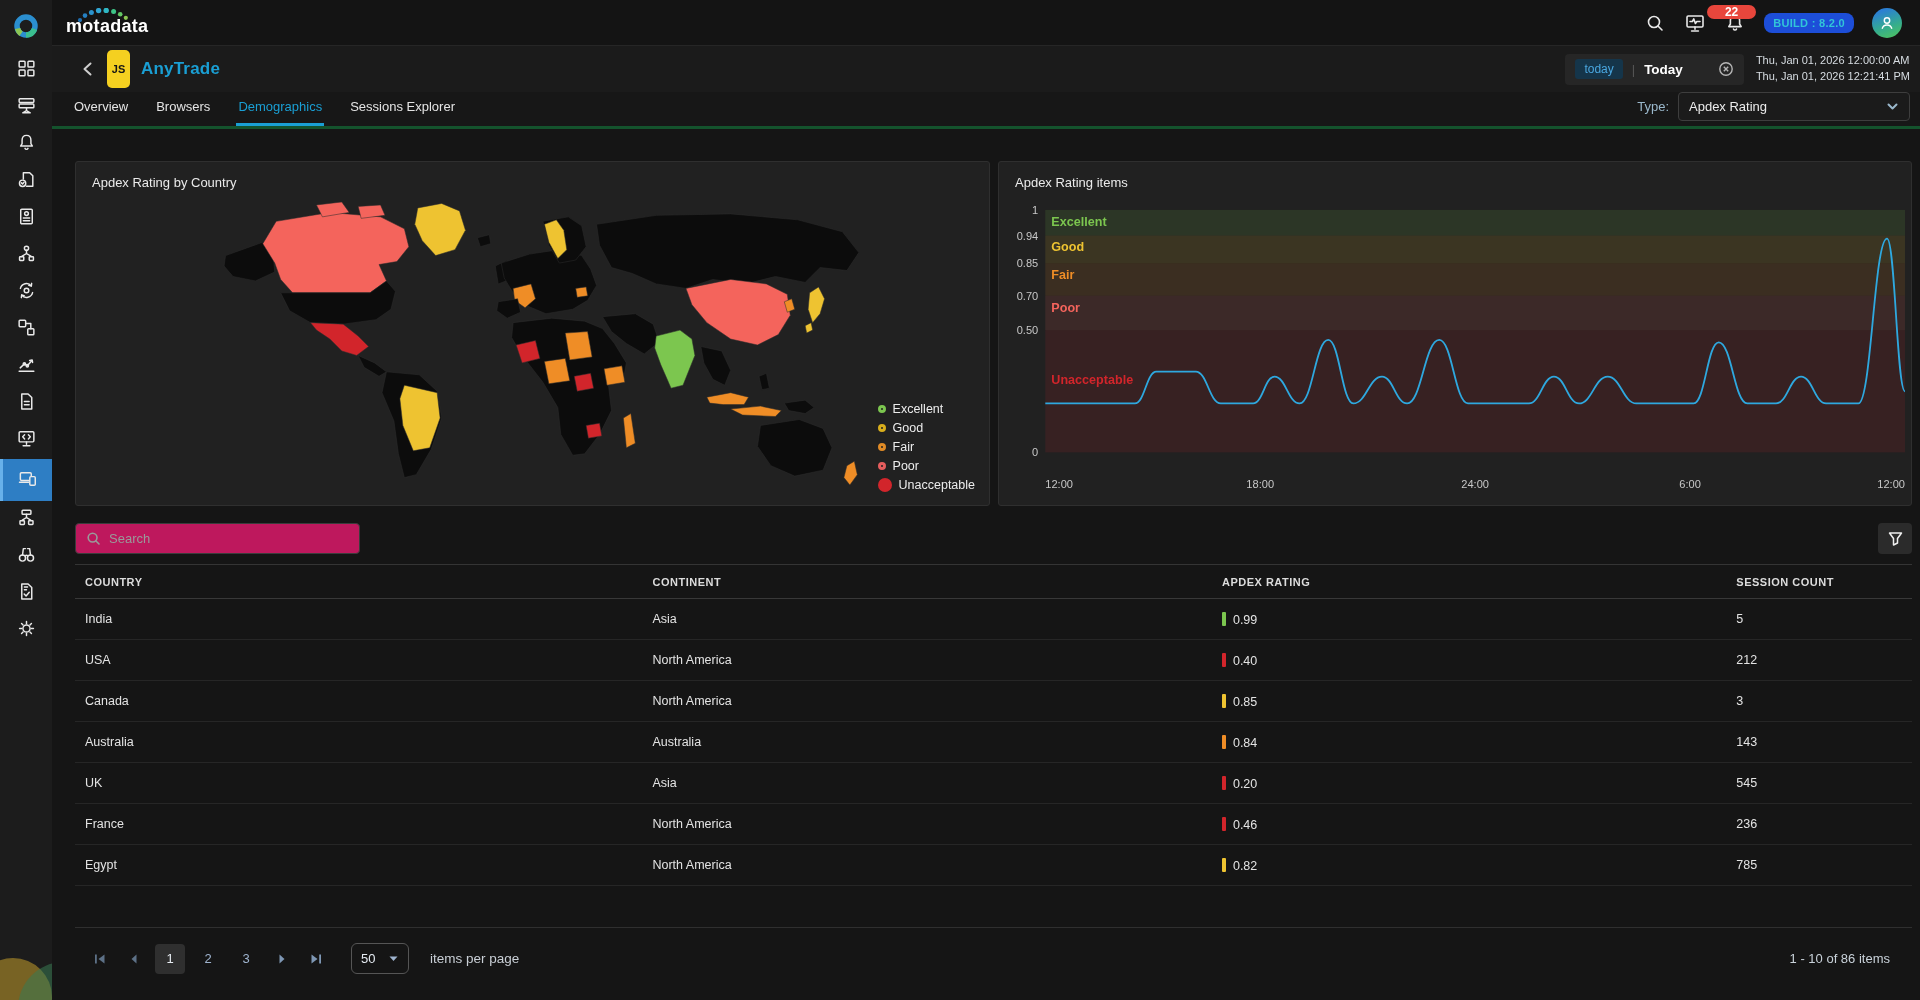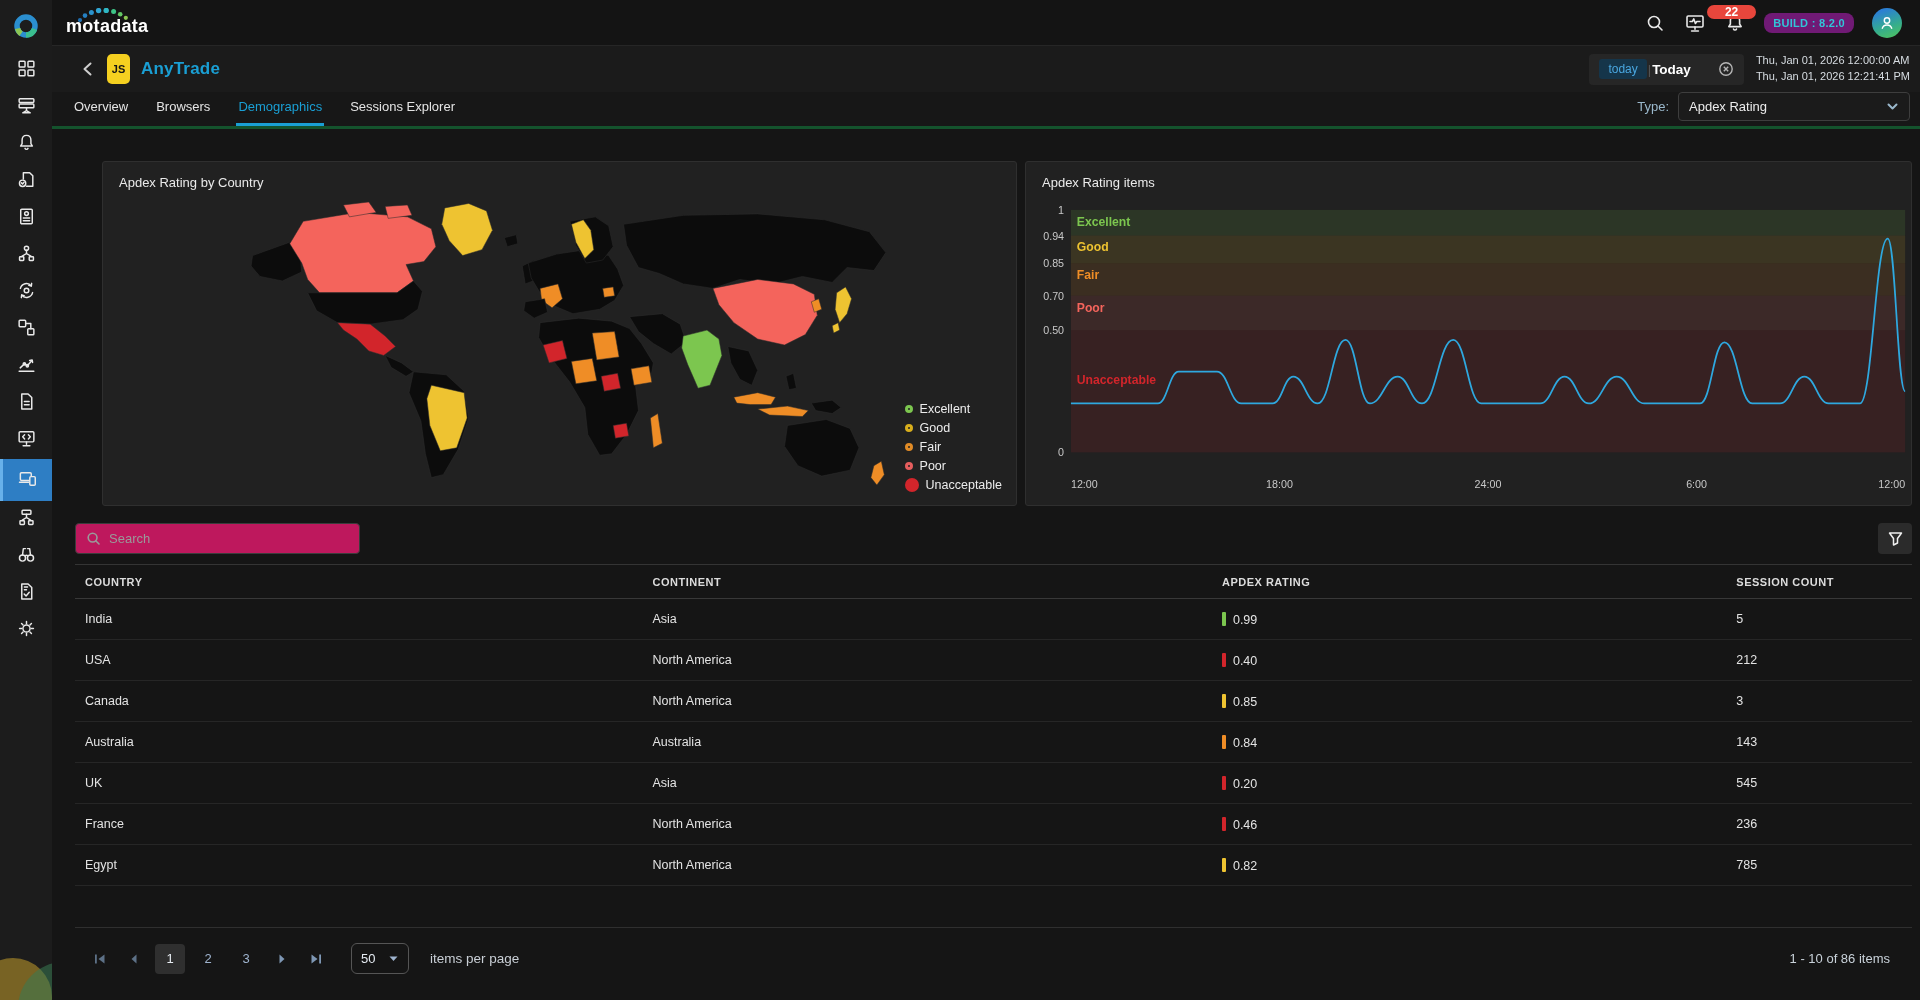--- a/index.html
+++ b/index.html
@@ -23,55 +23,55 @@
 
   .topbar { height:45px; background:#141414; display:flex; align-items:center; justify-content:space-between; padding:0 18px 0 14px; }
   .brand { position:relative; padding-top:8px; }
   .brand-dots { position:absolute; top:0; left:10px; }
   .brand-text { font-size:18px; font-weight:700; letter-spacing:.3px; color:#fff; }
   .topbar-right { display:flex; align-items:center; gap:18px; }
   .tb-icon { width:22px; height:22px; color:#e8e8e8; cursor:pointer; position:relative; }
   .tb-icon svg { width:22px; height:22px; stroke:currentColor; fill:none; stroke-width:1.6; stroke-linecap:round; stroke-linejoin:round; }
   .badge { position:absolute; top:-7px; right:-10px; background:#e8463c; color:#fff; font-size:12px; font-weight:700;
     border-radius:9px; padding:1px 18px; line-height:12px; }
-  .build-chip { background:#701a75; color:#31c5d8; font-size:11px; font-weight:700; letter-spacing:.3px;
+  .build-chip { background:#1d4ed8; color:#31c5d8; font-size:11px; font-weight:700; letter-spacing:.3px;
     padding:4px 9px; border-radius:8px; white-space:nowrap; }
   .avatar { width:30px; height:30px; border-radius:50%; background:linear-gradient(160deg,#2b7fd4 15%,#35ac8e 60%,#51c75a 100%);
     display:flex; align-items:center; justify-content:center; cursor:pointer; }
   .avatar svg { width:18px; height:18px; stroke:#fff; fill:none; stroke-width:1.6; }
 
   .page-header { height:47px; background:#1b1b1b; border-top:1px solid #262626; display:flex; align-items:center; justify-content:space-between; padding:0 10px 0 28px; }
   .ph-left { display:flex; align-items:center; gap:11px; }
   .back { width:16px; height:16px; color:#cfcfcf; cursor:pointer; }
   .back svg { width:16px; height:16px; stroke:currentColor; fill:none; stroke-width:2; stroke-linecap:round; stroke-linejoin:round; }
-  .js-badge { width:23px; height:30px; border-radius:5px; background:#f5d020; color:#151515; font-size:11px; font-weight:700;
+  .js-badge { width:23px; height:38px; border-radius:5px; background:#f5d020; color:#151515; font-size:11px; font-weight:700;
     display:flex; align-items:center; justify-content:center; }
   .page-title { color:#1a9fd4; font-size:17px; font-weight:700; letter-spacing:.2px; }
   .ph-right { display:flex; align-items:center; gap:12px; }
-  .range-box { background:#262626; border-radius:4px; height:31px; display:flex; align-items:center; gap:1px; padding:0 10px; cursor:pointer; }
+  .range-box { background:#262626; border-radius:4px; height:31px; display:flex; align-items:center; gap:9px; padding:0 10px; cursor:pointer; }
   .range-chip { background:#15354a; color:#4aa7e0; font-size:12px; border-radius:3px; padding:3px 9px; }
   .range-sep { color:#555; font-size:13px; }
   .range-val { color:#fff; font-size:13.5px; font-weight:700; margin-right:26px; }
   .range-clear { width:16px; height:16px; color:#b5b5b5; cursor:pointer; }
   .range-clear svg { width:16px; height:16px; stroke:currentColor; fill:none; stroke-width:1.4; }
   .range-dates { font-size:11px; color:#d7dde2; line-height:1.45; white-space:nowrap; }
 
   .tabbar { height:37px; background:#171717; display:flex; align-items:flex-end; justify-content:space-between; padding:0 10px 0 20px; border-bottom:3px solid #14532d; }
   .tabs { display:flex; gap:24px; }
   .tab { font-size:13px; color:#e4e4e4; padding:8px 2px 9px; cursor:pointer; border-bottom:3px solid transparent; }
   .tab.active { color:#1a9fd4; border-bottom-color:#1a9fd4; }
   .type-filter { display:flex; align-items:center; gap:9px; padding-bottom:5px; }
   .type-label { color:#9ab8cc; font-size:13px; }
   .select-box { width:232px; height:29px; border:1px solid #3e3e3e; background:#1b1b1b; border-radius:4px;
     display:flex; align-items:center; justify-content:space-between; padding:0 10px; font-size:13px; color:#ececec; cursor:pointer; }
   .select-box svg { width:13px; height:13px; stroke:#9ab8cc; fill:none; stroke-width:2; stroke-linecap:round; stroke-linejoin:round; }
 
   .content { flex:1; background:#151515; padding:32px 8px 0 23px; position:relative; }
 
-  .panels { display:flex; gap:8px;margin-left:27px; }
+  .panels { display:flex; gap:8px; }
   .panel { background:#212121; border:1px solid #2f2f2f; border-radius:3px; height:345px; position:relative; overflow:hidden; }
   .panel-title { font-size:13px; color:#eaeaea; padding:13px 16px 6px; }
   .map-panel { flex:0 0 915px; }
   .trend-panel { flex:1; min-width:0; }
   .map-svg { width:100%; height:298px; display:block; }
   .map-svg path { stroke:#2c2c2c; stroke-width:0.7; }
   .m-def { fill:#0c0c0c; }
   .m-exc { fill:var(--c-excellent); } .m-good { fill:var(--c-good); } .m-fair { fill:var(--c-fair); }
   .m-poor { fill:var(--c-poor); } .m-unac { fill:var(--c-unacceptable); }
   .map-legend { position:absolute; right:14px; bottom:8px; }

